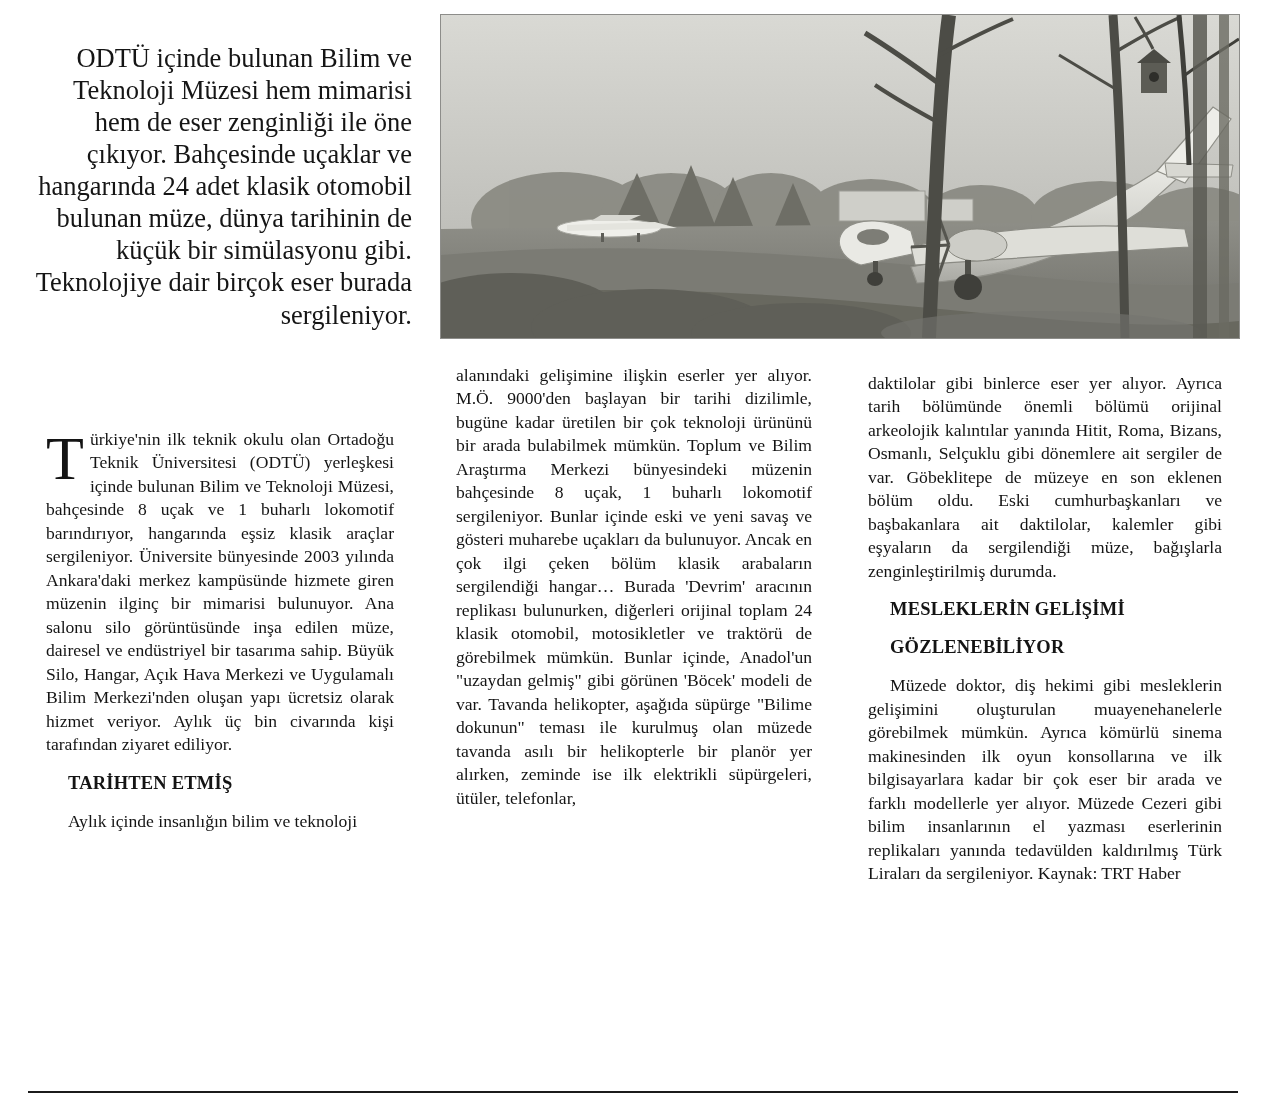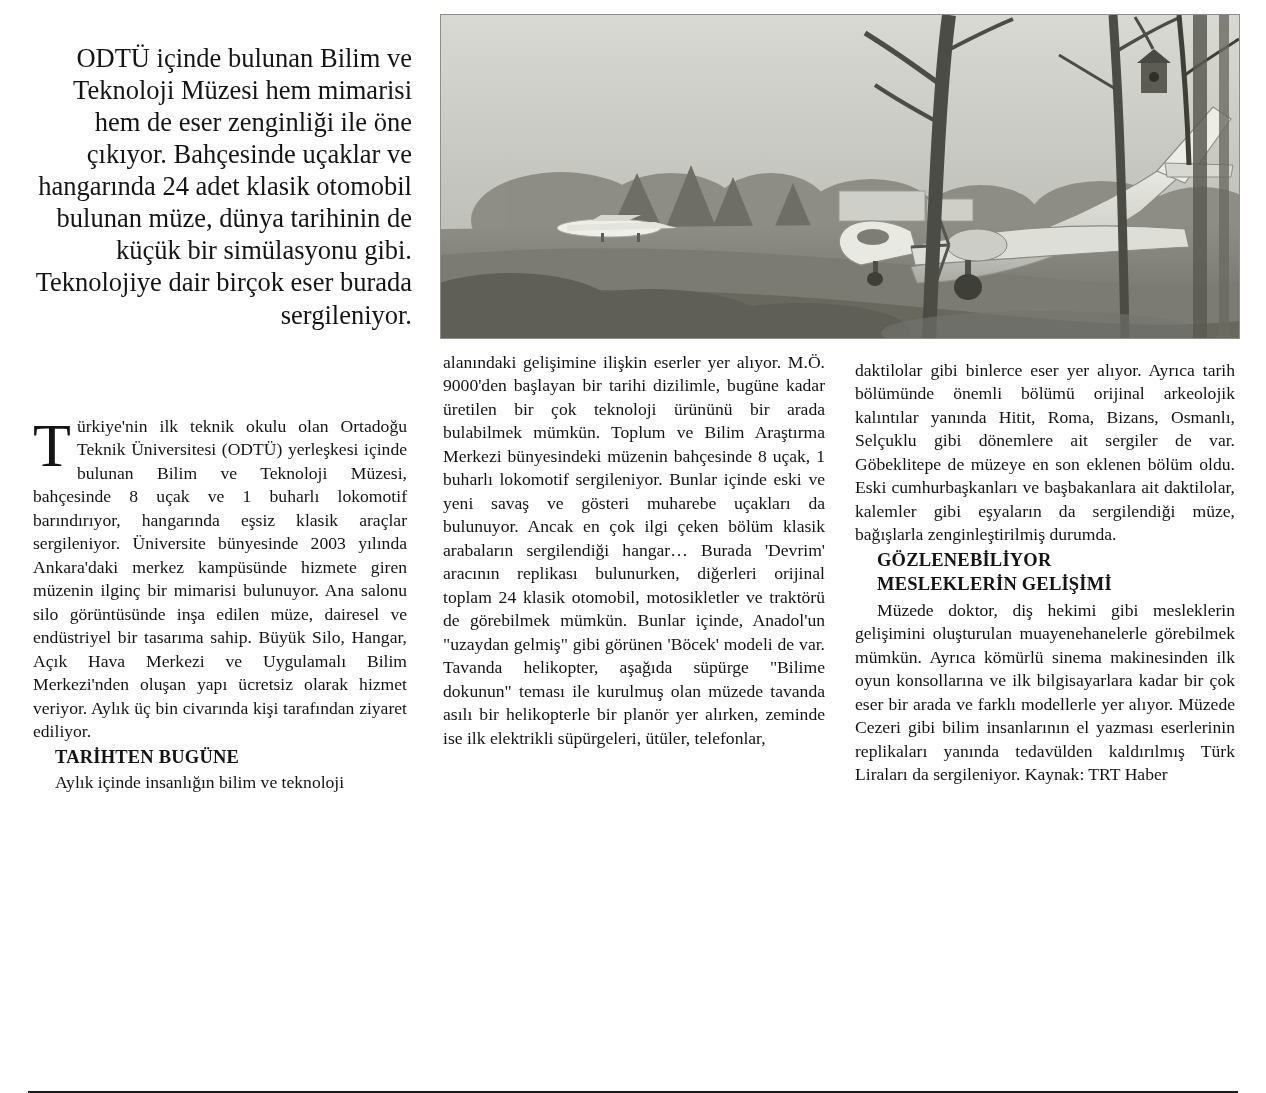--- a/index.html
+++ b/index.html
@@ -79,21 +79,21 @@
   .photo svg { display: block; }
 
   
   .col {
     position: absolute;
     font-size: 17.6px;
     line-height: 1.335;
     text-align: justify;
     color: #141414;
   }
-  .col p { margin: 3px; text-indent: 22px; }
+  .col p { margin: 16px; text-indent: 22px; }
   .col p.noindent { text-indent: 0; }
 
   .col1 { left: 2px; top: 398px; width: 380px; }
   .col2 { left: 412px; top: 334px; width: 388px; }
   .col3 { left: 824px; top: 342px; width: 386px; }
 
   .subhead {
     font-family: "Liberation Serif", serif;
     font-weight: bold;
     font-size: 18.5px;
@@ -256,31 +256,31 @@
           <ellipse cx="600" cy="318" rx="160" ry="22"></ellipse>
         </g>
 
         <rect x="752" y="0" width="14" height="323" fill="#5a5a53" opacity="0.85"></rect>
         <rect x="778" y="0" width="10" height="323" fill="#6a6a62" opacity="0.8"></rect>
       </svg>
     </div>
 
     <div class="col col1">
       <p class="firstpara dropcap">Türkiye'nin ilk teknik okulu olan Ortadoğu Teknik Üniversitesi (ODTÜ) yerleşkesi içinde bulunan Bilim ve Teknoloji Müzesi, bahçesinde 8 uçak ve 1 buharlı lokomotif barındırıyor, hangarında eşsiz klasik araçlar sergileniyor. Üniversite bünyesinde 2003 yılında Ankara'daki merkez kampüsünde hizmete giren müzenin ilginç bir mimarisi bulunuyor. Ana salonu silo görüntüsünde inşa edilen müze, dairesel ve endüstriyel bir tasarıma sahip. Büyük Silo, Hangar, Açık Hava Merkezi ve Uygulamalı Bilim Merkezi'nden oluşan yapı ücretsiz olarak hizmet veriyor. Aylık üç bin civarında kişi tarafından ziyaret ediliyor.</p>
-      <p class="subhead">TARİHTEN BUGÜNE</p>
+      <p class="subhead">TARİHTEN ETMİŞ</p>
       <p>Aylık içinde insanlığın bilim ve teknoloji</p>
     </div>
 
     <div class="col col2">
       <p class="noindent">alanındaki gelişimine ilişkin eserler yer alıyor. M.Ö. 9000'den başlayan bir tarihi dizilimle, bugüne kadar üretilen bir çok teknoloji ürününü bir arada bulabilmek mümkün. Toplum ve Bilim Araştırma Merkezi bünyesindeki müzenin bahçesinde 8 uçak, 1 buharlı lokomotif sergileniyor. Bunlar içinde eski ve yeni savaş ve gösteri muharebe uçakları da bulunuyor. Ancak en çok ilgi çeken bölüm klasik arabaların sergilendiği hangar… Burada 'Devrim' aracının replikası bulunurken, diğerleri orijinal toplam 24 klasik otomobil, motosikletler ve traktörü de görebilmek mümkün. Bunlar içinde, Anadol'un "uzaydan gelmiş" gibi görünen 'Böcek' modeli de var. Tavanda helikopter, aşağıda süpürge "Bilime dokunun" teması ile kurulmuş olan müzede tavanda asılı bir helikopterle bir planör yer alırken, zeminde ise ilk elektrikli süpürgeleri, ütüler, telefonlar,</p>
     </div>
 
     <div class="col col3">
       <p class="noindent">daktilolar gibi binlerce eser yer alıyor. Ayrıca tarih bölümünde önemli bölümü orijinal arkeolojik kalıntılar yanında Hitit, Roma, Bizans, Osmanlı, Selçuklu gibi dönemlere ait sergiler de var.  Göbeklitepe de müzeye en son eklenen bölüm oldu. Eski cumhurbaşkanları ve başbakanlara ait daktilolar, kalemler gibi eşyaların da sergilendiği müze, bağışlarla zenginleştirilmiş durumda.</p>
+      <p class="subhead">MESLEKLERİN GELİŞİMİ</p>
       <p class="subhead" style="margin-top:0">GÖZLENEBİLİYOR</p>
-      <p class="subhead">MESLEKLERİN GELİŞİMİ</p>
       <p>Müzede doktor, diş hekimi gibi mesleklerin gelişimini oluşturulan muayenehanelerle görebilmek mümkün. Ayrıca kömürlü sinema makinesinden ilk oyun konsollarına ve ilk bilgisayarlara kadar bir çok eser bir arada ve farklı modellerle yer alıyor. Müzede Cezeri gibi bilim insanlarının el yazması eserlerinin replikaları yanında tedavülden kaldırılmış Türk Liraları da sergileniyor. Kaynak: TRT Haber</p>
     </div>
 
   </div>
 
   <div class="bottomrule"></div>
 </div>
 
 </body></html>

